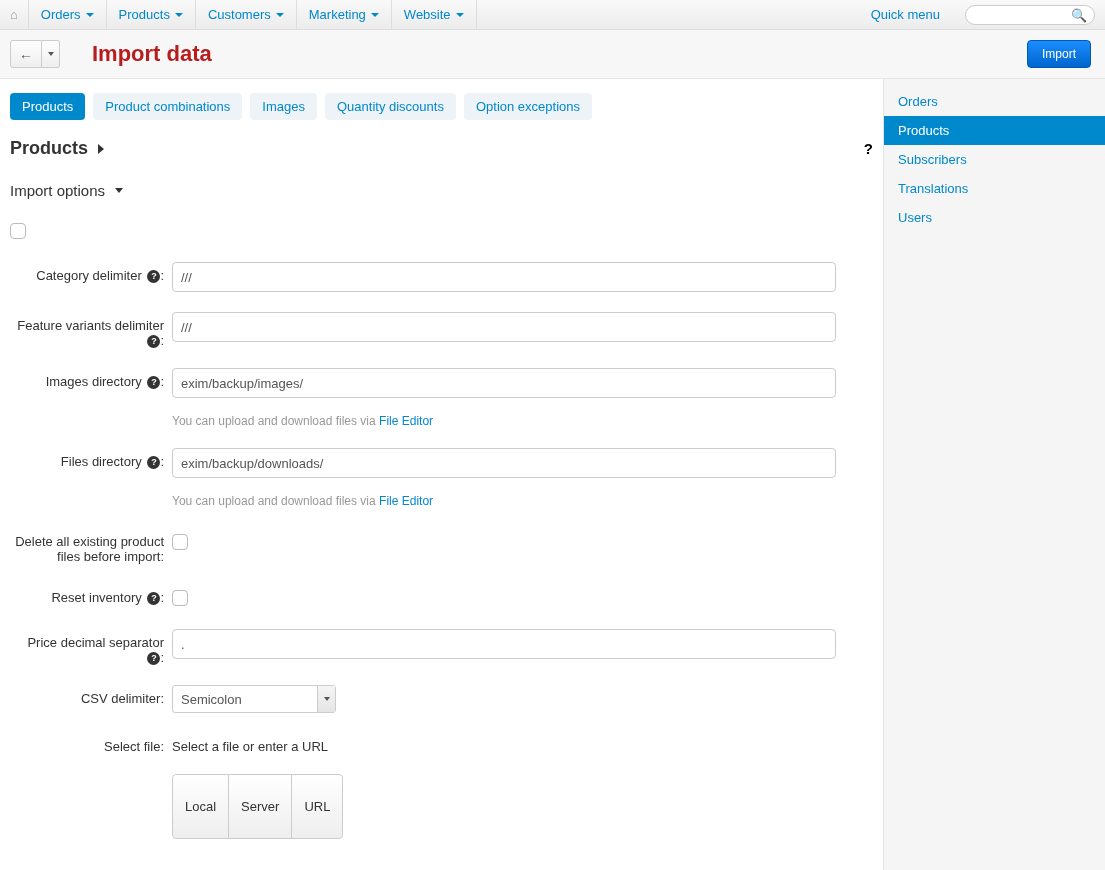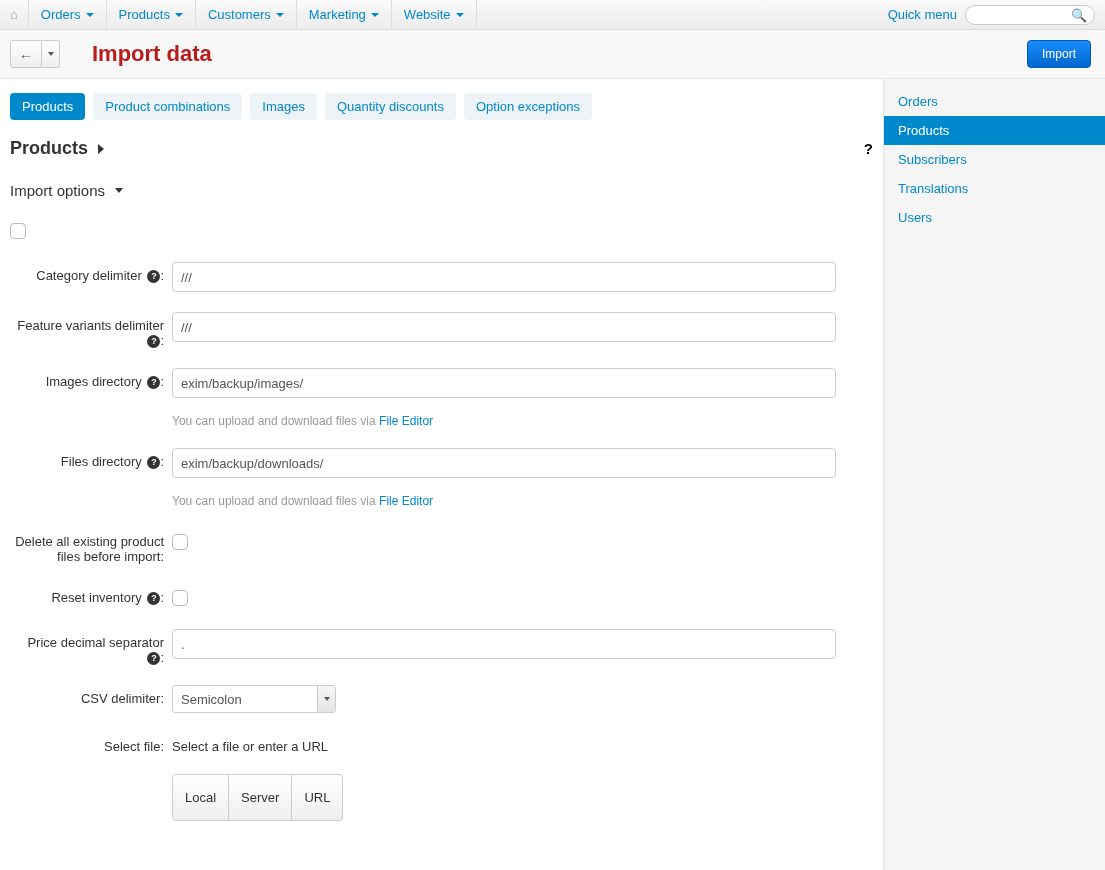--- a/index.html
+++ b/index.html
@@ -3,21 +3,21 @@
 <meta charset="utf-8">
 <style>
 * { box-sizing: border-box; margin: 0; padding: 0; }
 body { font-family: Arial, Helvetica, sans-serif; font-size: 13px; color: #333; background: #fff; }
 .topnav { background: linear-gradient(#f9f9f9, #ececec); border-bottom: 1px solid #ddd; height: 30px; display: flex; align-items: stretch; }
 .topnav .nav-left { display: flex; align-items: stretch; }
 .topnav .nav-item { display: flex; align-items: center; padding: 0 12px; color: #0088cc; font-size: 13px; border-right: 1px solid #ddd; cursor: pointer; }
 .topnav .nav-item.home { padding: 0 10px; }
 .topnav .caret { width: 0; height: 0; border-left: 4px solid transparent; border-right: 4px solid transparent; border-top: 4px solid #0088cc; margin-left: 5px; }
 .topnav .spacer { flex: 1; }
-.topnav .nav-right { display: flex; align-items: center; padding-right: 10px; gap: 8px; }
+.topnav .nav-right { display: flex; align-items: center; padding-right: 10px; gap: 25px; }
 .topnav .quick { color: #0088cc; cursor: pointer; }
 .topnav .searchbox { position: relative; }
 .topnav .searchbox input { width: 130px; height: 20px; border: 1px solid #ccc; border-radius: 11px; padding: 0 26px 0 10px; font-size: 12px; background: #fff; }
 .topnav .searchbox .sicon { position: absolute; right: 7px; top: 3px; color: #999; font-size: 13px; }
 .header { background: #f7f7f7; border-bottom: 1px solid #e5e5e5; padding: 10px 10px; display: flex; align-items: center; }
 .header .backgrp { display: flex; }
 .header .backbtn { background: linear-gradient(#fff,#eee); border: 1px solid #ccc; border-radius: 3px 0 0 3px; width: 32px; height: 28px; display: flex; align-items: center; justify-content: center; cursor: pointer; font-size: 14px; color: #555; }
 .header .backdd { background: linear-gradient(#fff,#eee); border: 1px solid #ccc; border-left: none; border-radius: 0 3px 3px 0; width: 18px; height: 28px; display: flex; align-items: center; justify-content: center; cursor: pointer; }
 .header .backdd .dcaret { width: 0; height: 0; border-left: 3px solid transparent; border-right: 3px solid transparent; border-top: 4px solid #555; }
 .header h1 { font-size: 22px; font-weight: bold; color: #b91c1c; margin-left: 32px; }
@@ -41,21 +41,21 @@
 .form-control { flex: 1; max-width: 664px; }
 .txtinput { width: 100%; height: 30px; border: 1px solid #ccc; border-radius: 4px; padding: 0 8px; font-size: 13px; color: #555; }
 .chk { width: 16px; height: 16px; border: 1px solid #bbb; border-radius: 4px; display: inline-block; background: #fff; margin-top: 6px; cursor: pointer; }
 .hint { color: #999; font-size: 12px; margin-top: 16px; }
 .hint a { color: #0088cc; cursor: pointer; text-decoration: none; }
 .selbox { width: 164px; height: 28px; border: 1px solid #ccc; border-radius: 3px; display: flex; align-items: stretch; background: #fff; }
 .selbox .seltext { flex: 1; padding: 0 8px; display: flex; align-items: center; font-size: 13px; color: #555; }
 .selbox .selbtn { width: 18px; border-left: 1px solid #ccc; background: linear-gradient(#f5f5f5,#e5e5e5); display: flex; align-items: center; justify-content: center; cursor: pointer; }
 .selbox .selbtn .sc { width: 0; height: 0; border-left: 3px solid transparent; border-right: 3px solid transparent; border-top: 4px solid #555; }
 .btngroup { display: inline-flex; border-radius: 4px; overflow: hidden; }
-.btngroup .gbtn { background: linear-gradient(#fff,#eee); border: 1px solid #ccc; padding: 15px 12px; font-size: 13px; color: #333; cursor: pointer; }
+.btngroup .gbtn { background: linear-gradient(#fff,#eee); border: 1px solid #ccc; padding: 24px 12px; font-size: 13px; color: #333; cursor: pointer; }
 .btngroup .gbtn + .gbtn { border-left: none; }
 .btngroup .gbtn:first-child { border-radius: 4px 0 0 4px; }
 .btngroup .gbtn:last-child { border-radius: 0 4px 4px 0; }
 .side-item { padding: 7px 14px; color: #0088cc; font-size: 13px; cursor: pointer; }
 .side-item.active { background: #0088cc; color: #fff; }
 .static-text { padding-top: 6px; color: #333; font-size: 13px; }
 </style>
 </head>
 <body>
 

